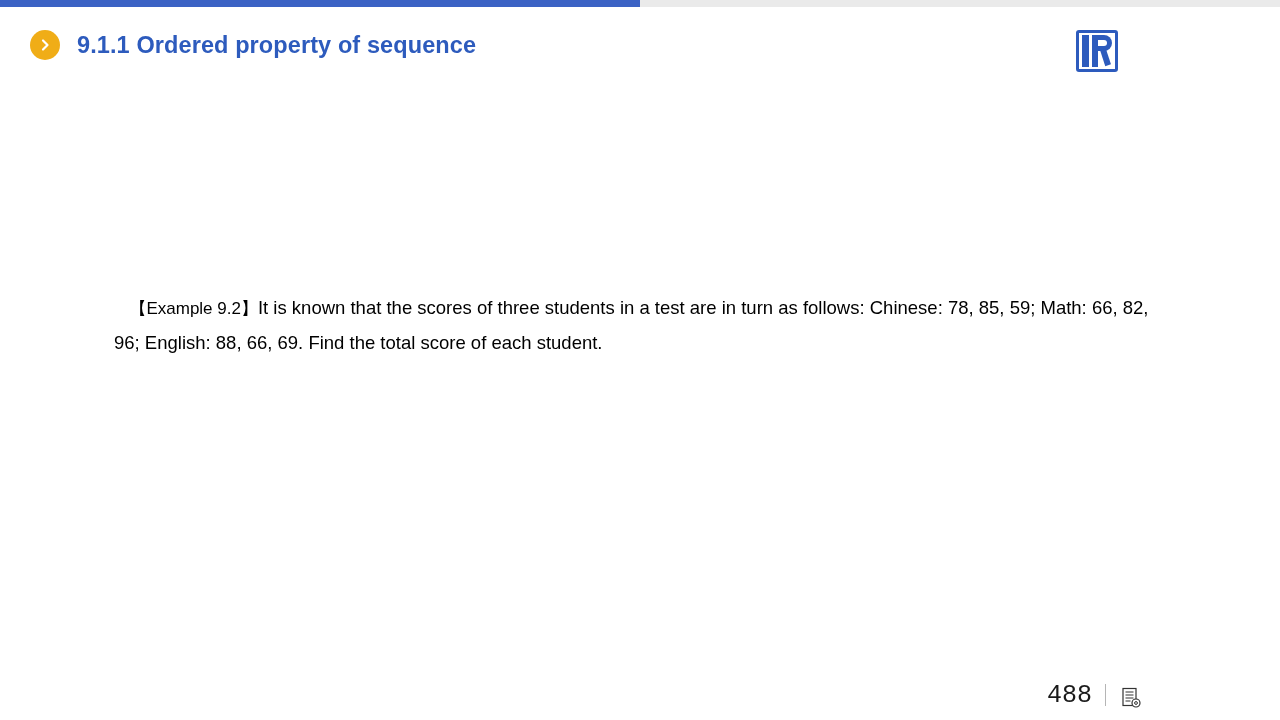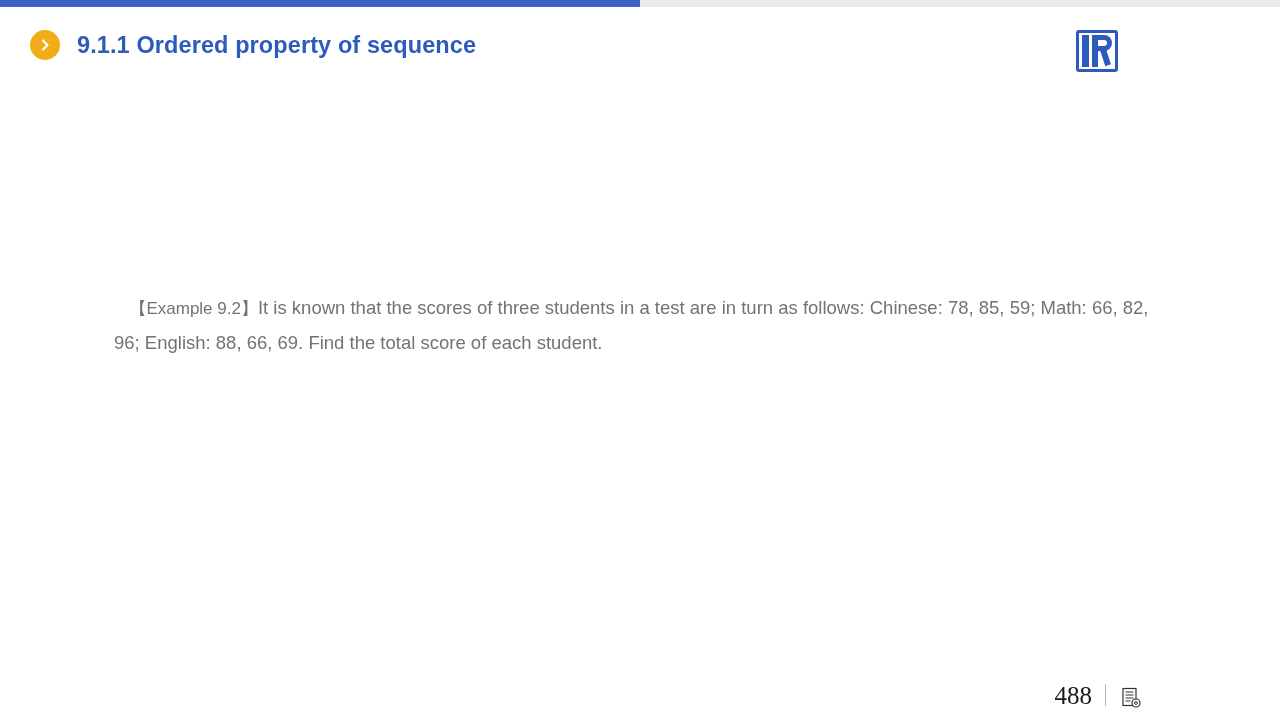--- a/index.html
+++ b/index.html
@@ -125,38 +125,38 @@
   
   .content {
     position: absolute;
     top: 272px;
     left: 114px;
     width: 1060px;
   }
   .para {
     font-size: 18.5px;
     line-height: 34px;
-    color: #737373;
+    color: #000000;
     text-indent: 0;
   }
   .para .indent {
     display: inline-block;
     width: 0px;
   }
   .example-tag {
     font-size: 17px;
   }
   
   .page-number {
     position: absolute;
     right: 68px;
     bottom: 10px;
     font-size: 25px;
     color: #1a1a1a;
-    font-family: Liberation Serif, serif;
+    font-family: Liberation Mono, monospace;
   }
   .footer-sep {
     position: absolute;
     right: 54px;
     bottom: 14px;
     width: 1px;
     height: 22px;
     background: #b5b5b5;
   }
   .footer-icon {

